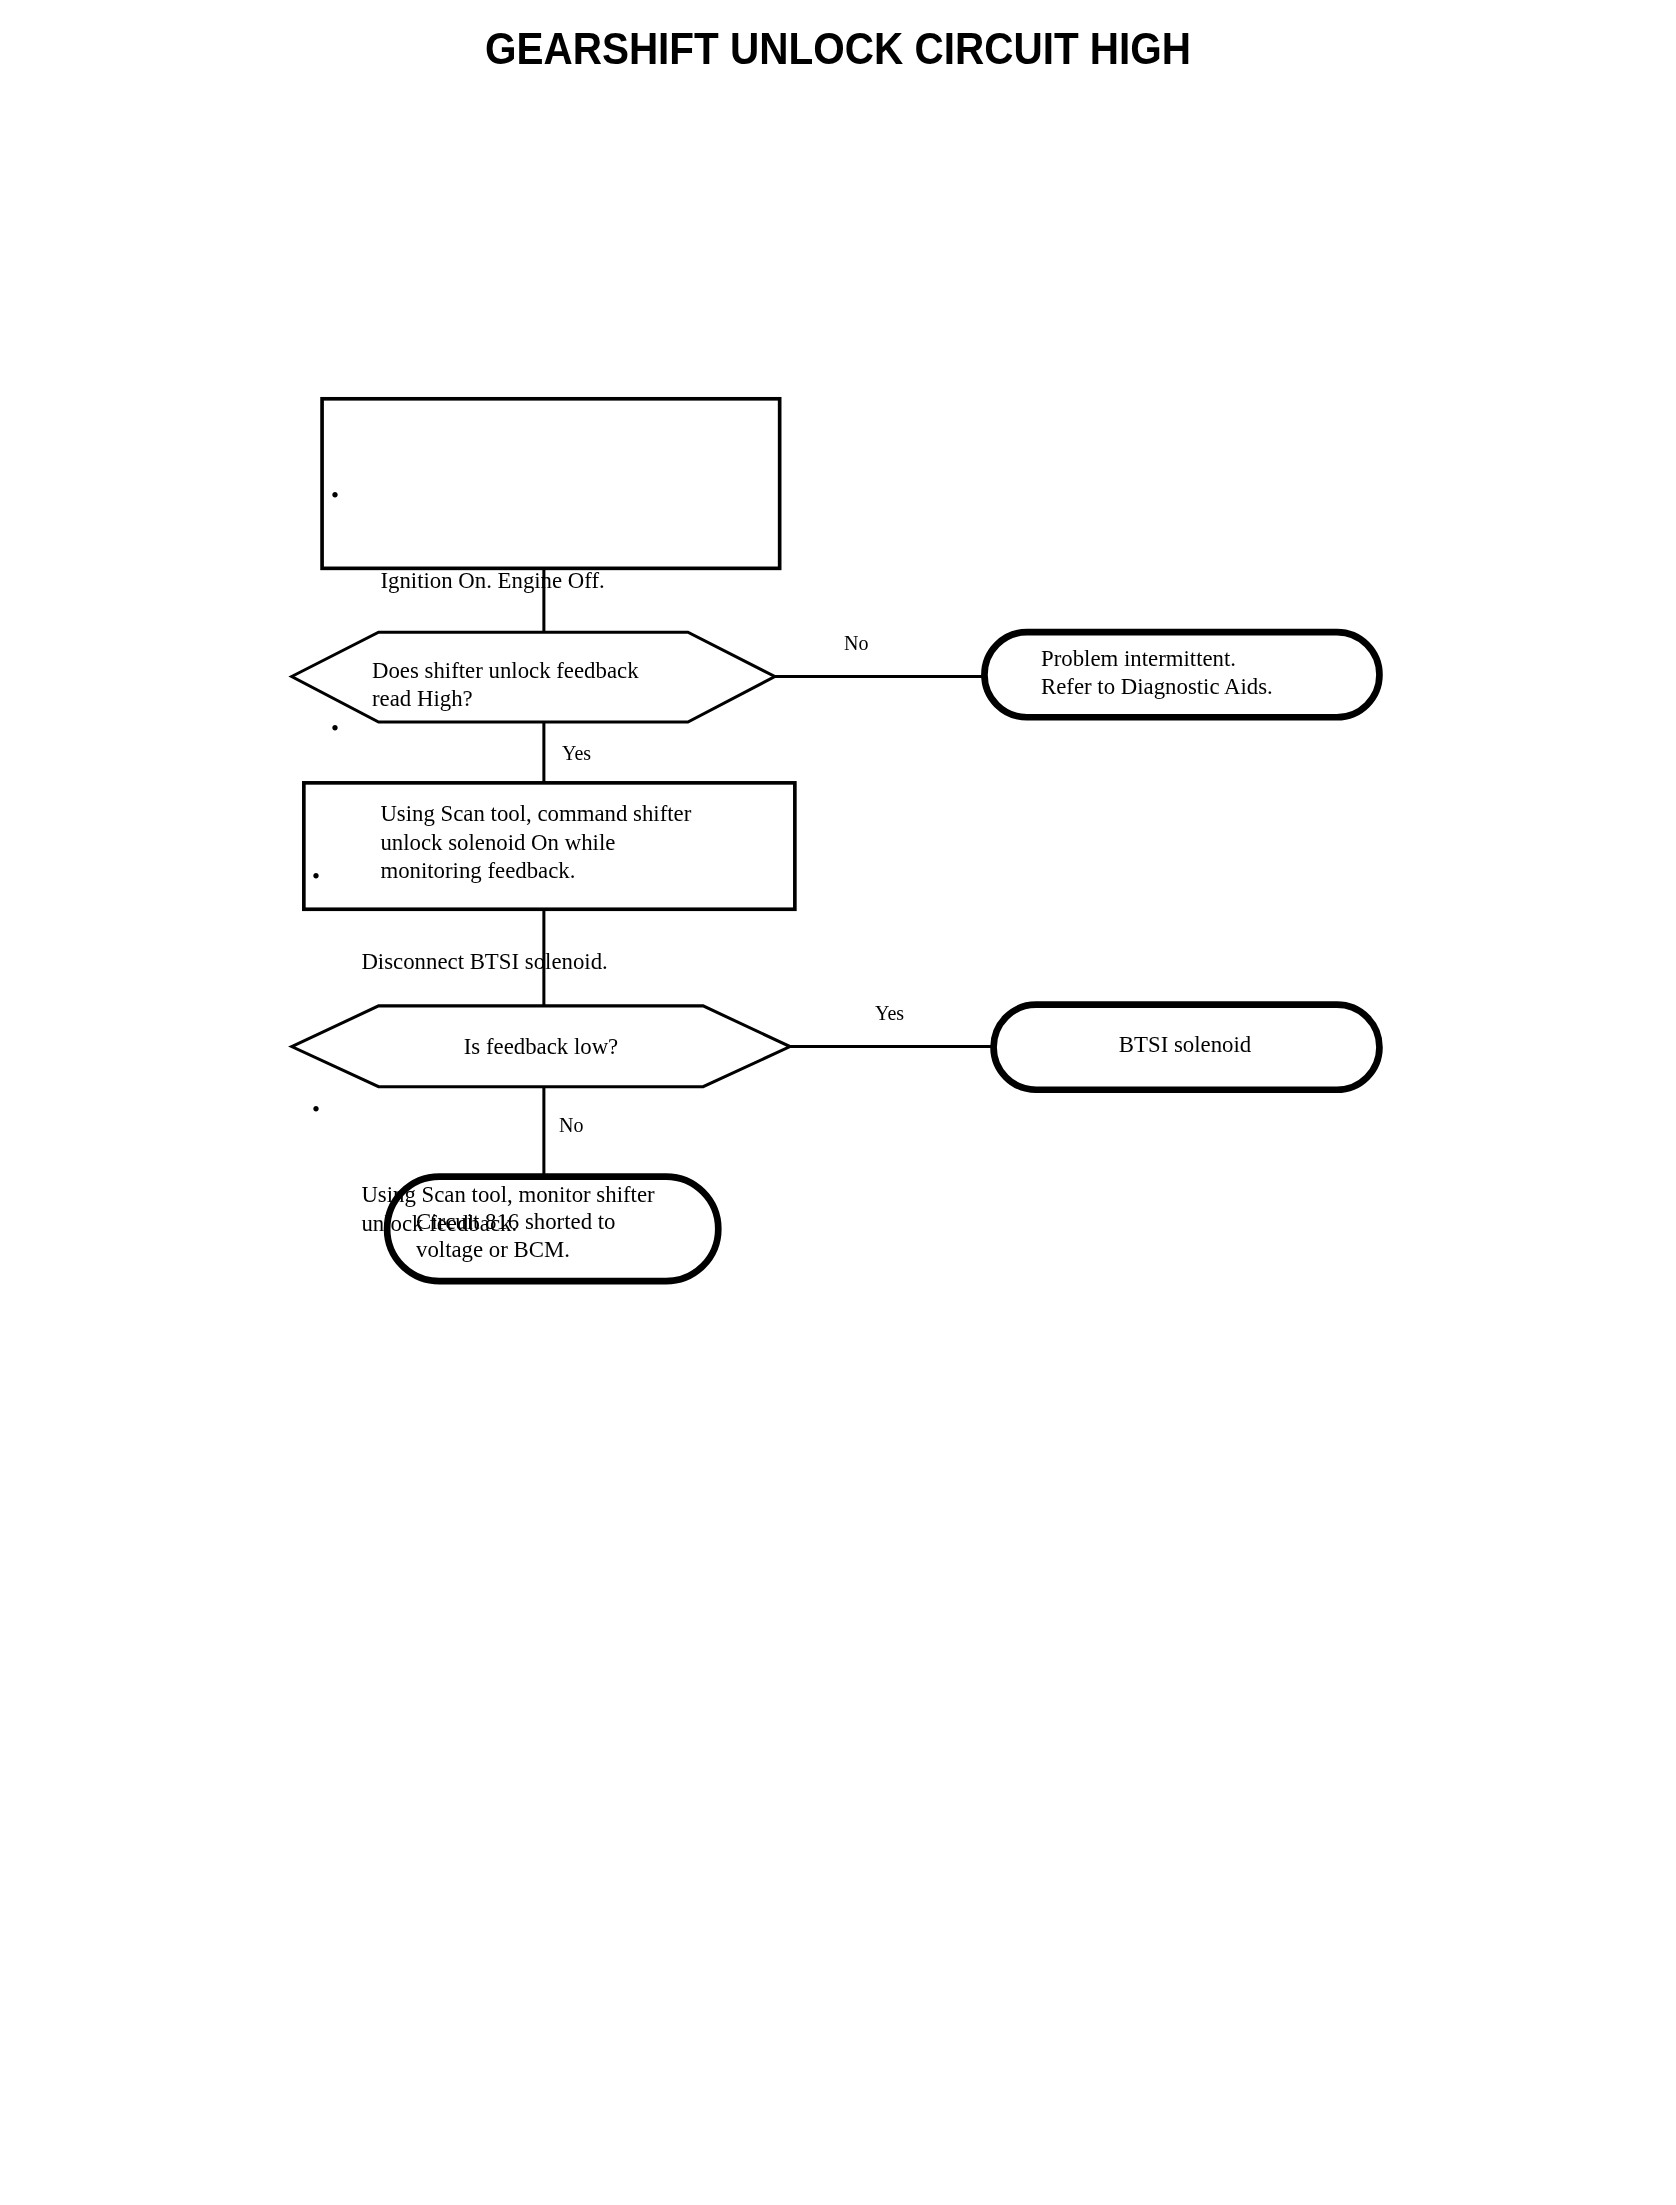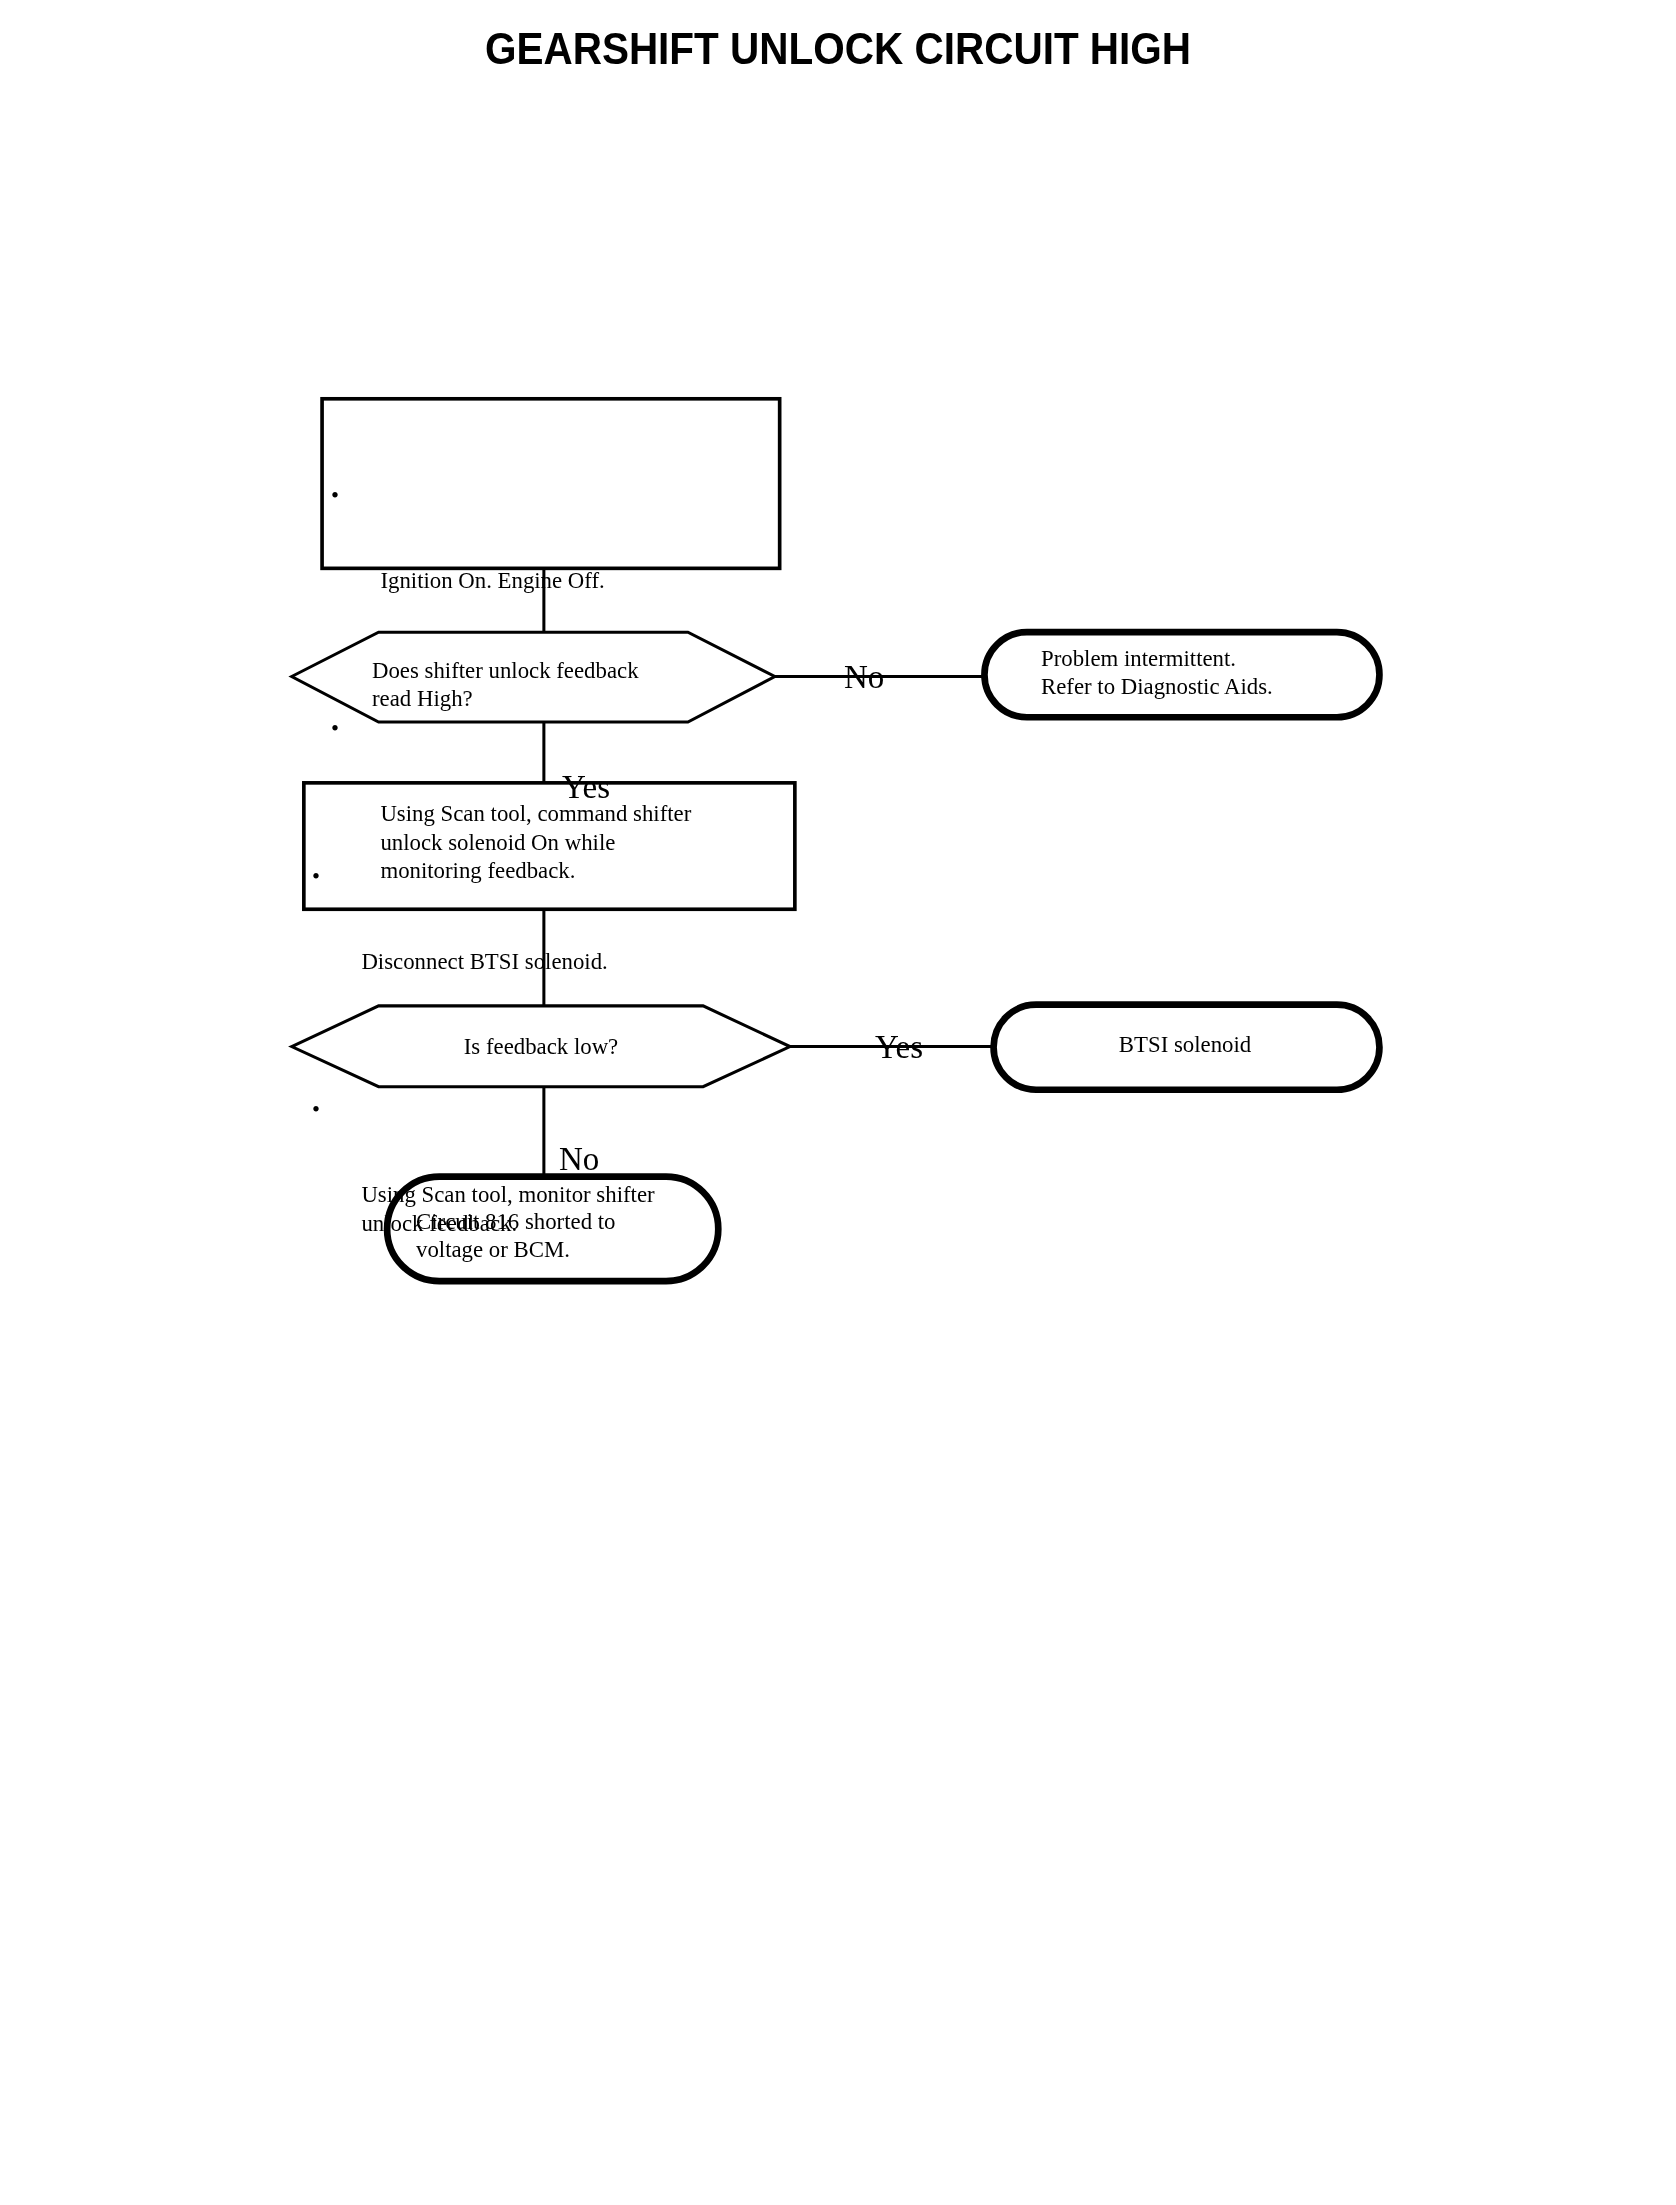--- a/index.html
+++ b/index.html
@@ -81,25 +81,24 @@
     line-height: 1.18;
   }
   .bullet-body {
     display: block;
     margin-left: 52px;
   }
 
   .edge-label {
     position: absolute;
     font-family: "Liberation Serif", "DejaVu Serif", serif;
-    font-size: 33px;
+    font-size: 20px;
     line-height: 1;
     color: #000000;
     white-space: nowrap;
-    margin-top: 28px;
   }
 </style>
 </head>
 <body>
 
 <div id="page">
 
   <div id="title">GEARSHIFT UNLOCK CIRCUIT HIGH</div>
 
   <div id="flow">

